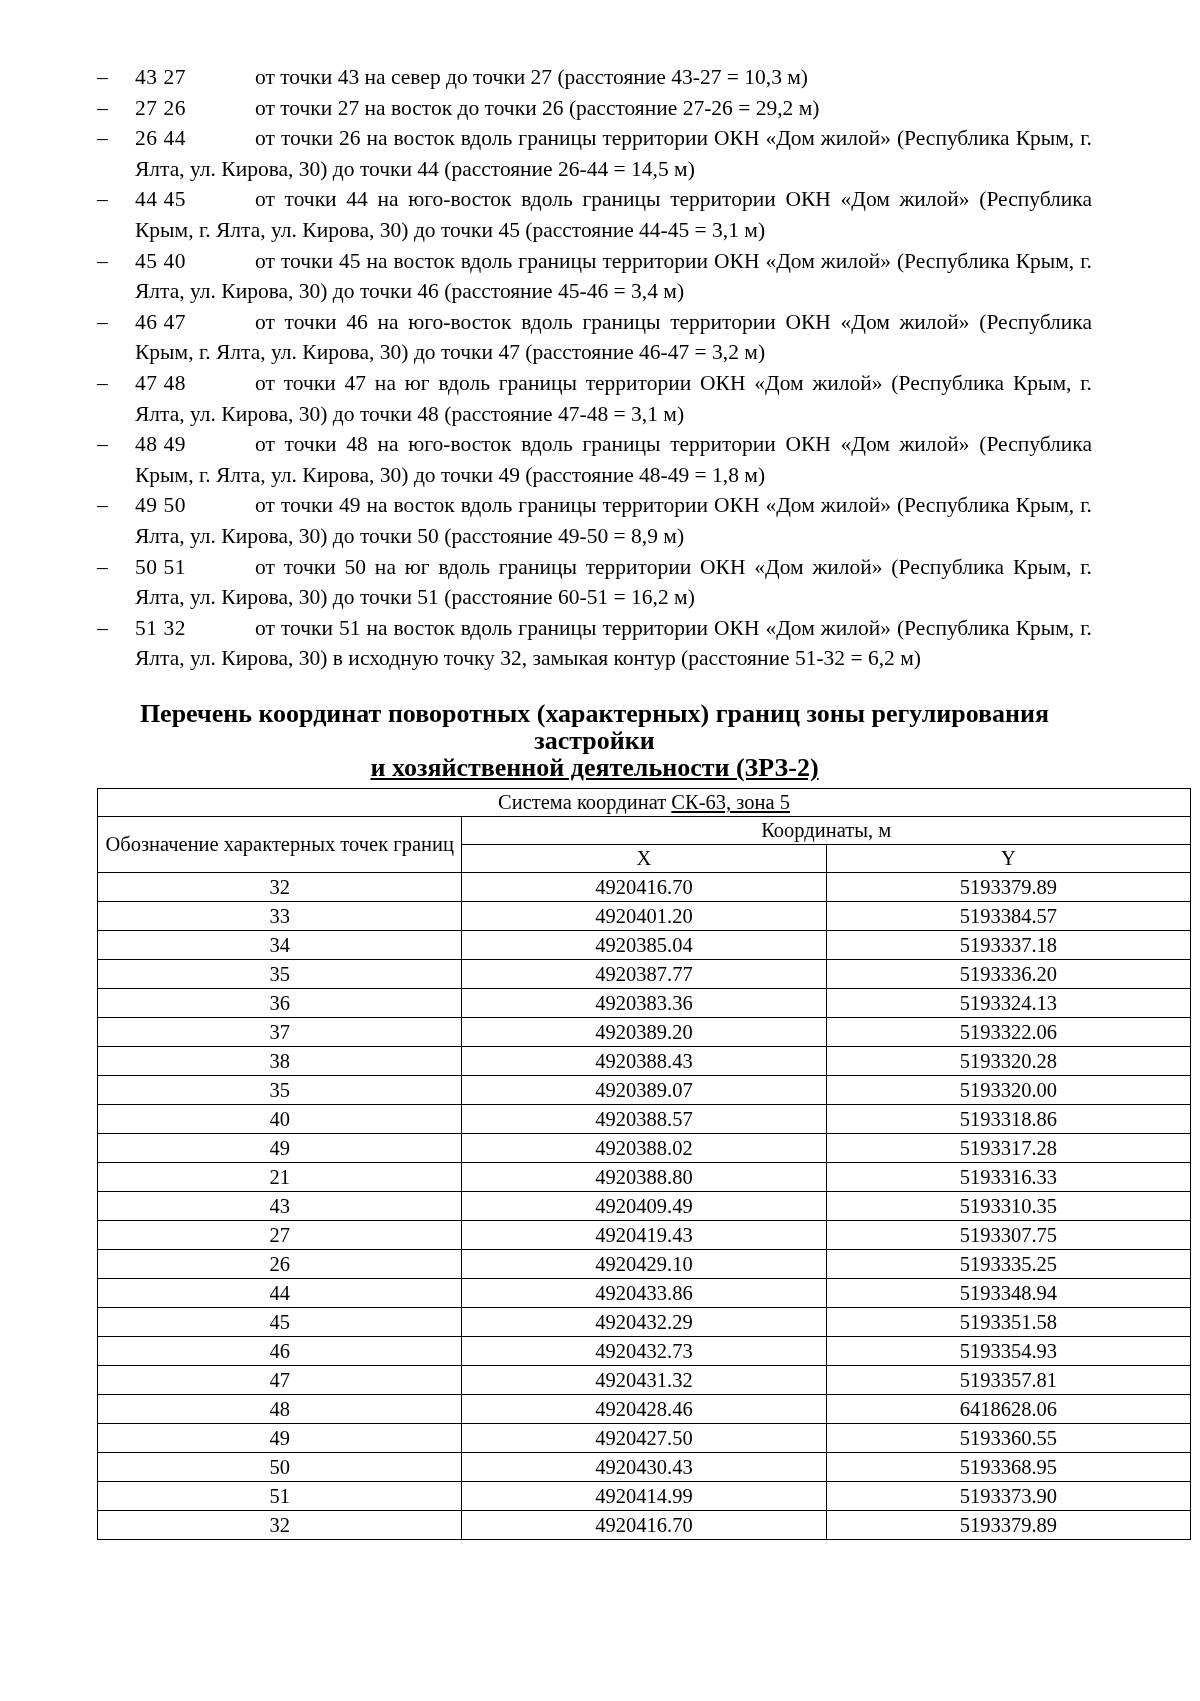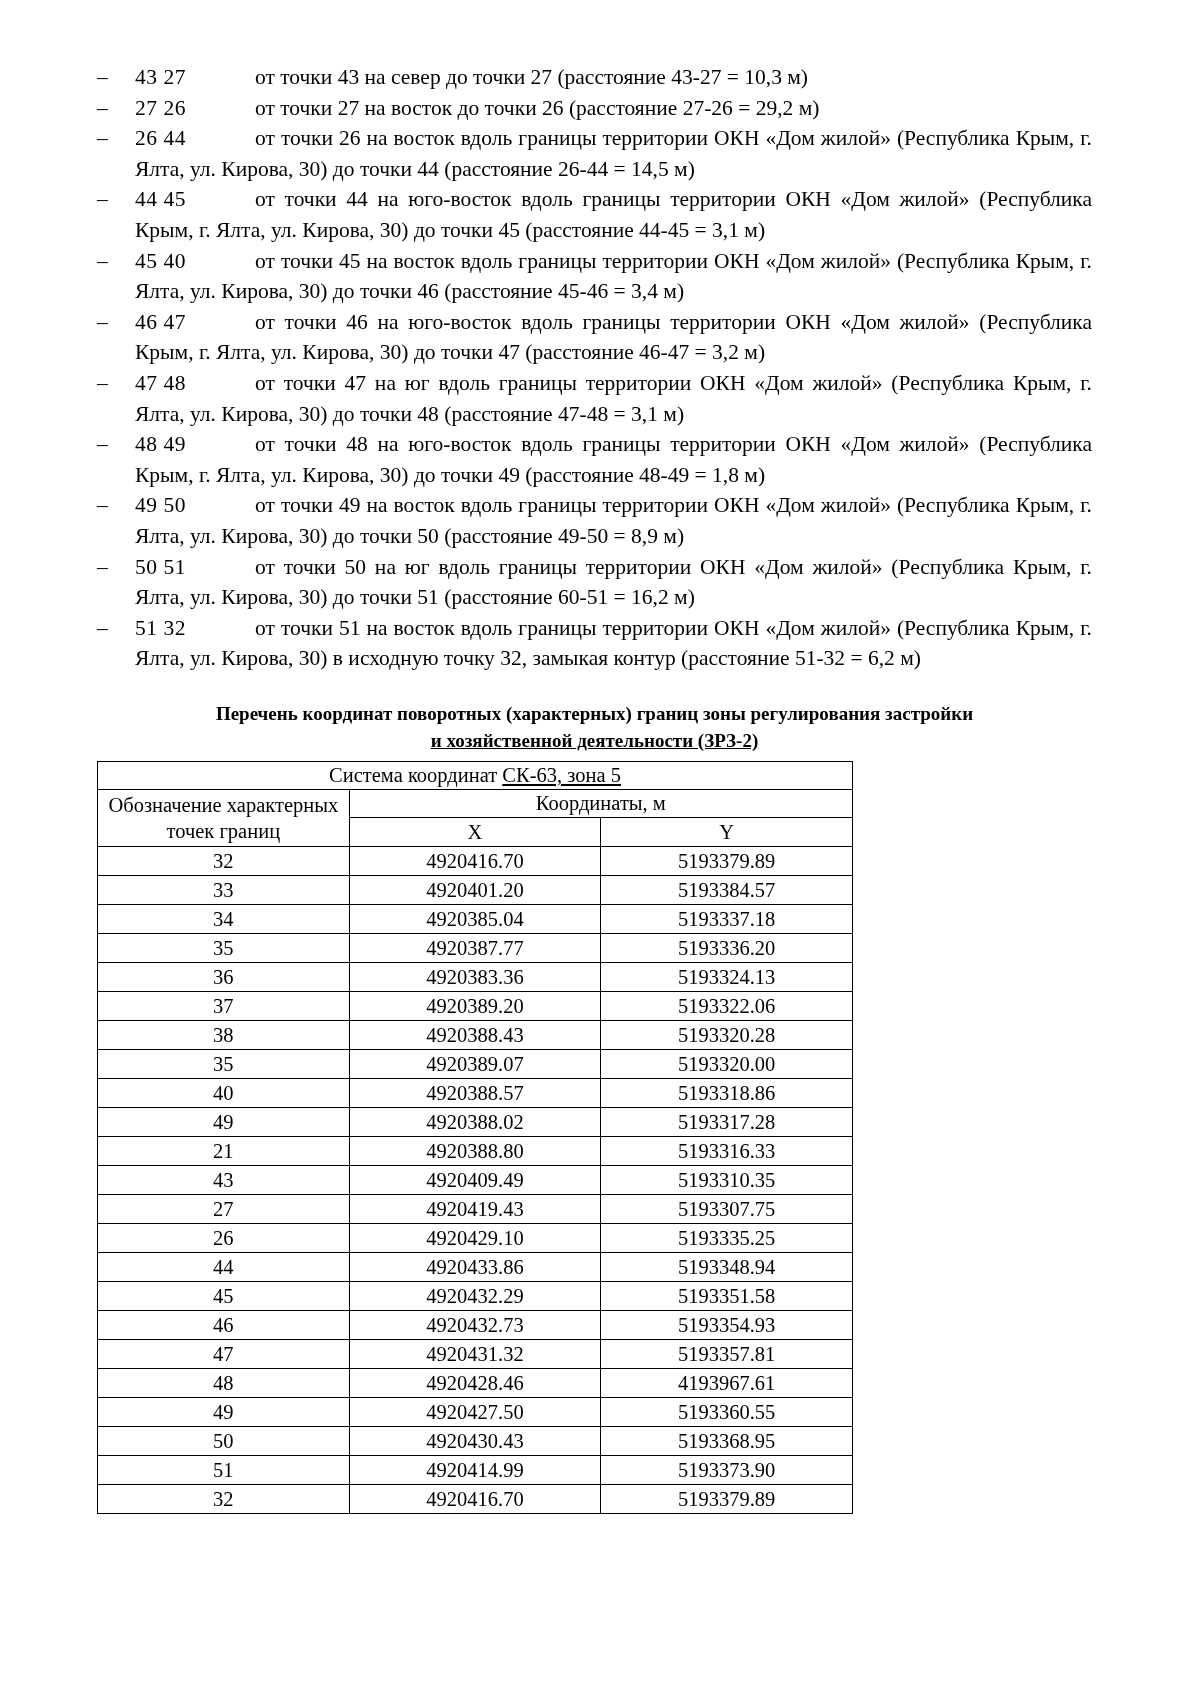--- a/index.html
+++ b/index.html
@@ -49,34 +49,34 @@
     min-width: 120px;
     letter-spacing: 0.5px;
   }
   .bullet-item:last-child {
     text-align: justify;
   }
 
   
   .table-title {
     margin: 26px 0 7px 0;
-    font-size: 19px;
+    font-size: 26px;
     line-height: 27px;
     font-weight: bold;
     text-align: center;
   }
   .table-title .line2 {
     display: block;
     text-decoration: underline;
   }
 
   
   table.coords {
     border-collapse: collapse;
-    width: 756px;
+    width: 1094px;
     margin: 0 auto 0 0;
     table-layout: fixed;
   }
   table.coords th,
   table.coords td {
     border: 1.6px solid #000000;
     text-align: center;
     font-size: 20.5px;
     font-weight: normal;
     padding: 2px 3px;
@@ -236,21 +236,21 @@
           <td class="cell">5193354.93</td>
         </tr>
         <tr>
           <td class="cell">47</td>
           <td class="cell">4920431.32</td>
           <td class="cell">5193357.81</td>
         </tr>
         <tr>
           <td class="cell">48</td>
           <td class="cell">4920428.46</td>
-          <td class="cell">4193967.61</td>
+          <td class="cell">6418628.06</td>
         </tr>
         <tr>
           <td class="cell">49</td>
           <td class="cell">4920427.50</td>
           <td class="cell">5193360.55</td>
         </tr>
         <tr>
           <td class="cell">50</td>
           <td class="cell">4920430.43</td>
           <td class="cell">5193368.95</td>

